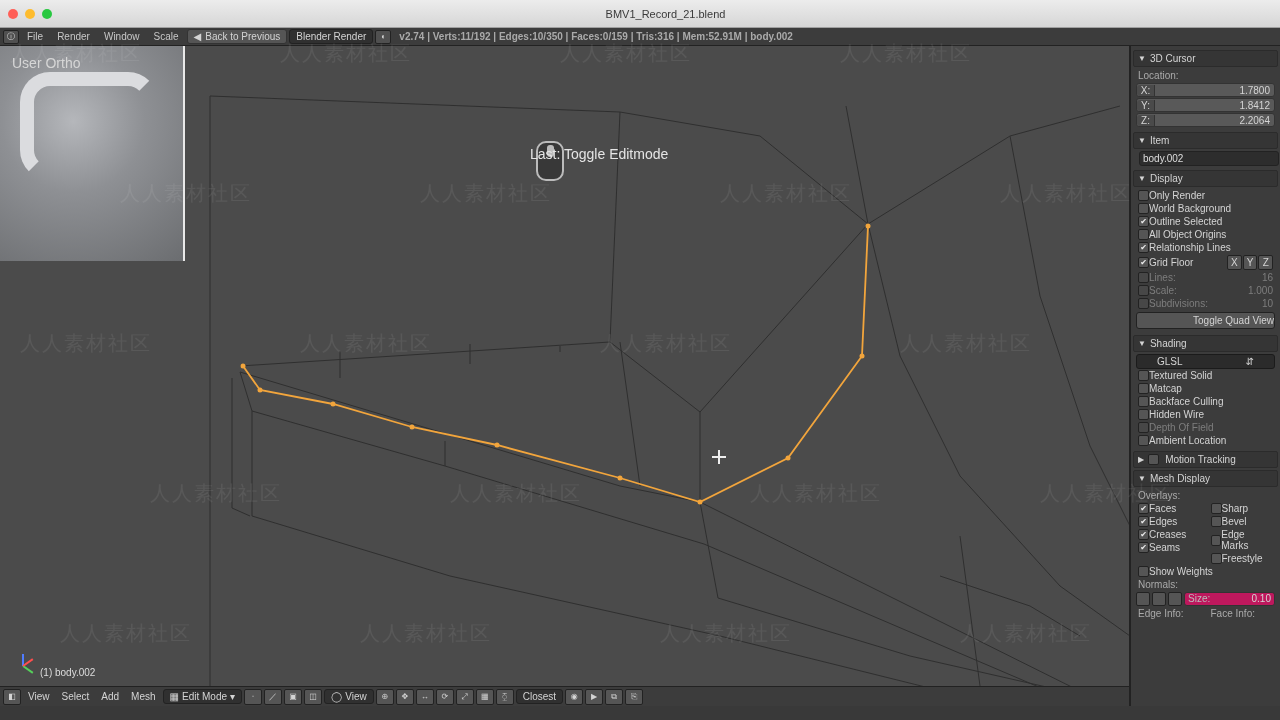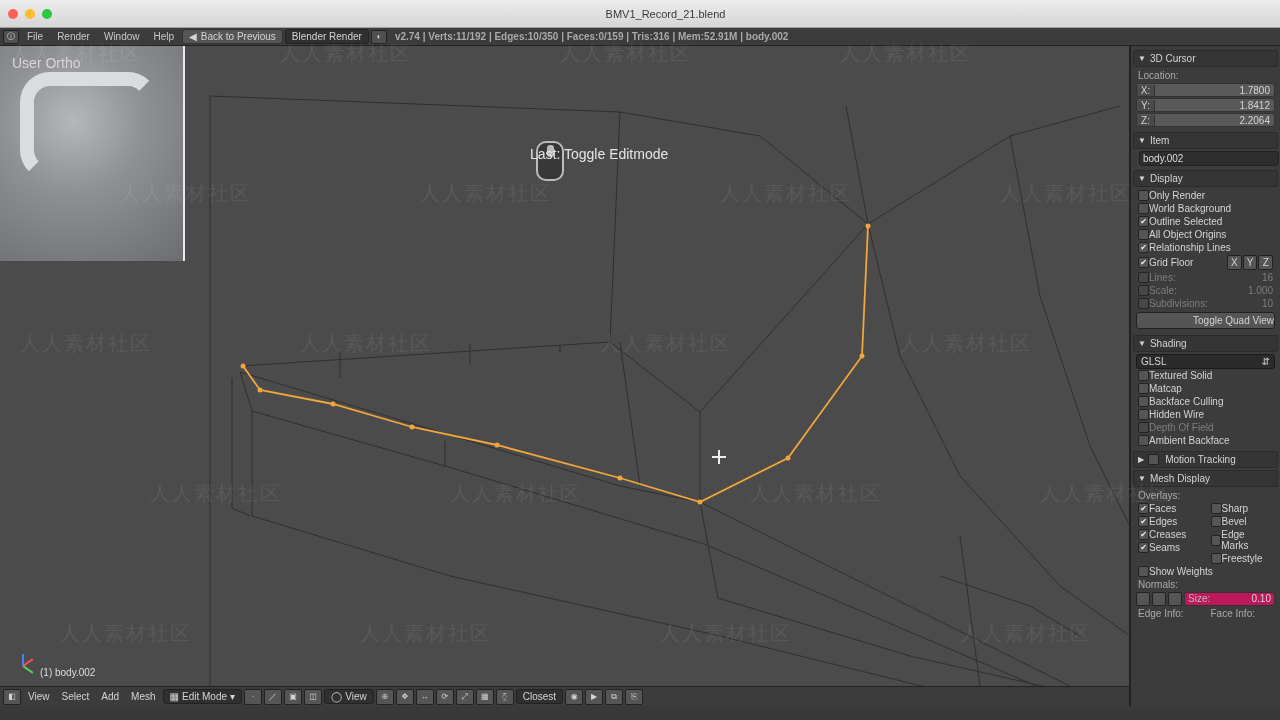--- a/index.html
+++ b/index.html
@@ -58,21 +58,21 @@
 .itemname .ocol { width:12px; height:12px; background:#e79a3a; border-radius:2px; }
 .itemname input { flex:1; background:#2d2d2d; border:1px solid #222; color:#ddd; font-size:10px; padding:1px 3px; border-radius:3px; }
 .chk-row { display:flex; align-items:center; padding:1px 2px; }
 .chk { width:11px; height:11px; border:1px solid #222; background:#555; border-radius:2px; display:flex; align-items:center; justify-content:center; font-size:8px; color:#eee; }
 .chk.on::after{content:"✔";}
 .chk-row.disabled { color:#7d7d7d; }
 .chk-row.disabled .chk { background:#474747; }
 .btngrp { display:flex; gap:1px; }
 .btngrp .b { flex:1; text-align:center; background:#555; border:1px solid #222; border-radius:2px; padding:1px 0; }
 .btn-wide { text-align:right; background:#555; border:1px solid #222; border-radius:3px; padding:2px 0; margin:2px 0; }
-.dd { background:#2b2b2b; border:1px solid #1b1b1b; border-radius:3px; padding:1px 4px; display:flex; justify-content:space-between; }
+.dd { background:#2b2b2b; border:1px solid #1b1b1b; border-radius:3px; padding:1px 20px; display:flex; justify-content:space-between; }
 .ovrow { display:flex; gap:6px; }
 .ovcol { flex:1; }
 .ngrp { display:flex; gap:2px; margin:1px 0; }
 .ngrp .nb { width:14px; height:14px; border:1px solid #222; background:#555; border-radius:2px; }
 .ngrp .nf { flex:1; background:#be185d; border:1px solid #333; border-radius:3px; display:flex;gap:8px; }
 .ngrp .nf span:first-child{padding:0 3px;color:#bbb;}
 .ngrp .nf span:last-child{flex:1;text-align:right;padding:0 3px;}
 .small-lbl{color:#aaa;padding:1px 2px;}
 
 
@@ -87,21 +87,21 @@
   <div class="tl-dot tl-yel"></div>
   <div class="tl-dot tl-grn"></div>
   <div class="title">BMV1_Record_21.blend</div>
 </div>
 
 <div class="menubar">
   <div class="btn-icon">ⓘ</div>
   <span class="mlabel">File</span>
   <span class="mlabel">Render</span>
   <span class="mlabel">Window</span>
-  <span class="mlabel">Help</span>
+  <span class="mlabel">Scale</span>
   <div class="backprev">
     <span>◀</span>
     <span>Back to Previous</span>
   </div>
   <div class="select"><span>Blender Render</span></div>
   <span class="btn-icon">◐</span>
   <span class="stats">v2.74 | Verts:11/192 | Edges:10/350 | Faces:0/159 | Tris:316 | Mem:52.91M | body.002</span>
 </div>
 
 <div class="main">
@@ -306,21 +306,21 @@
       <div class="chk-row">
           <span class="chk"></span>
           <span>Hidden Wire</span>
         </div>
       <div class="chk-row disabled">
           <span class="chk"></span>
           <span>Depth Of Field</span>
         </div>
       <div class="chk-row">
           <span class="chk"></span>
-          <span>Ambient Backface</span>
+          <span>Ambient Location</span>
         </div>
     </div>
 
     <div class="section-hdr">
         <span class="tri">▶</span>
         <span class="chk" style="margin-right:2px"></span>
         <span>Motion Tracking</span>
       </div>
 
     <div class="section-hdr">

